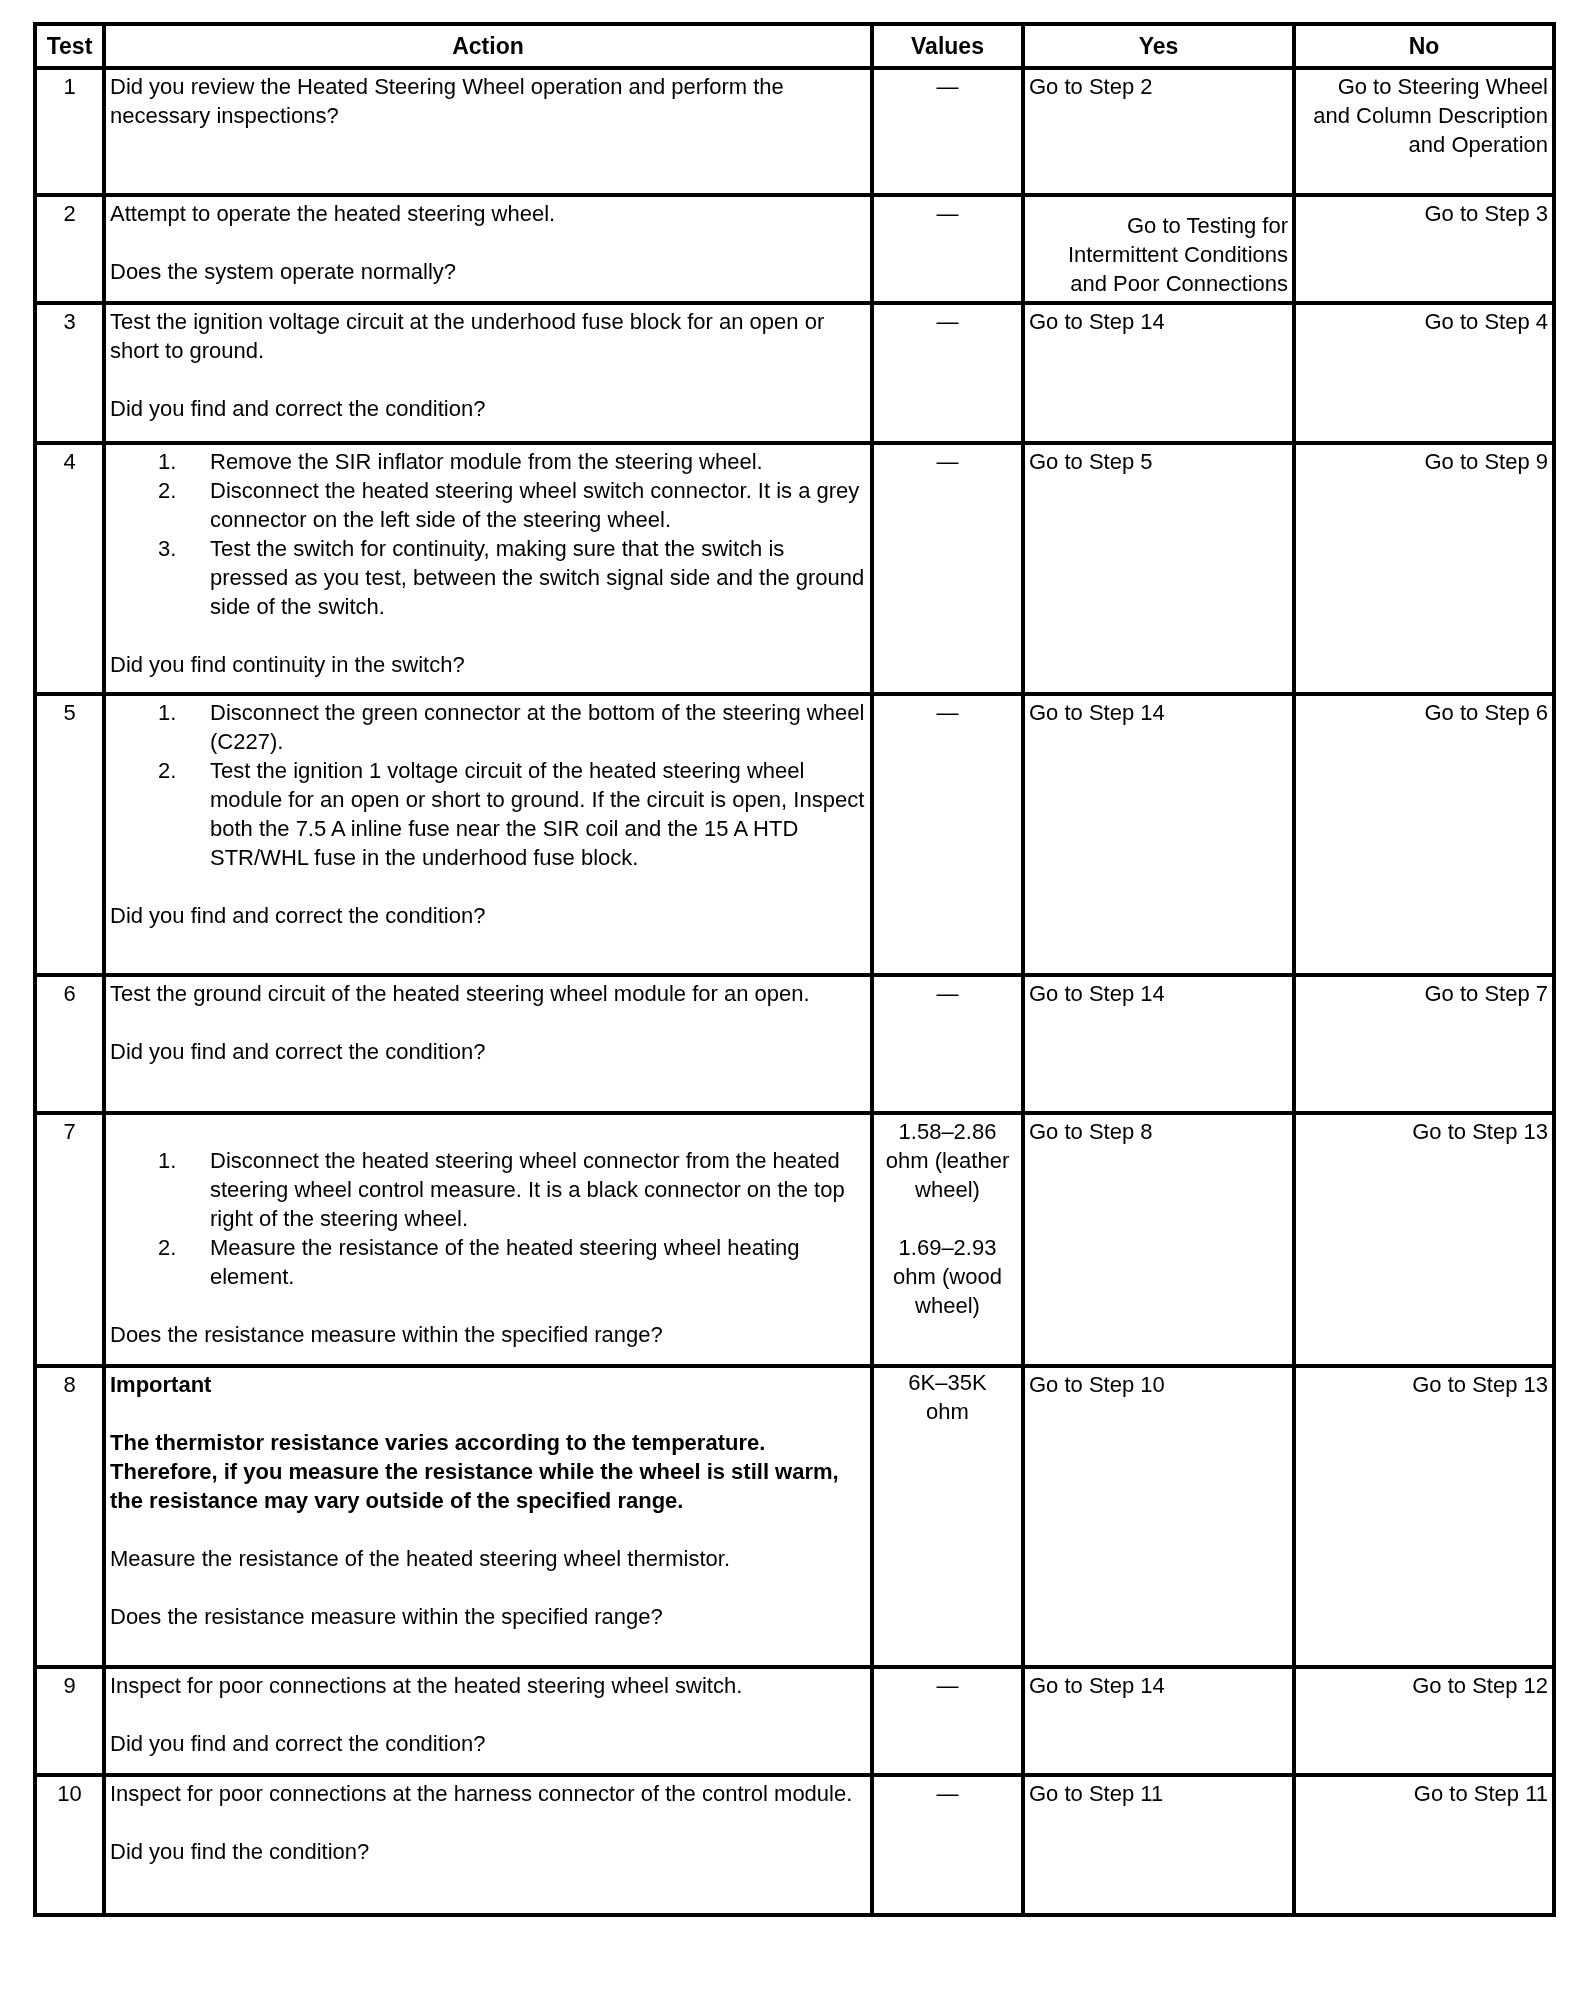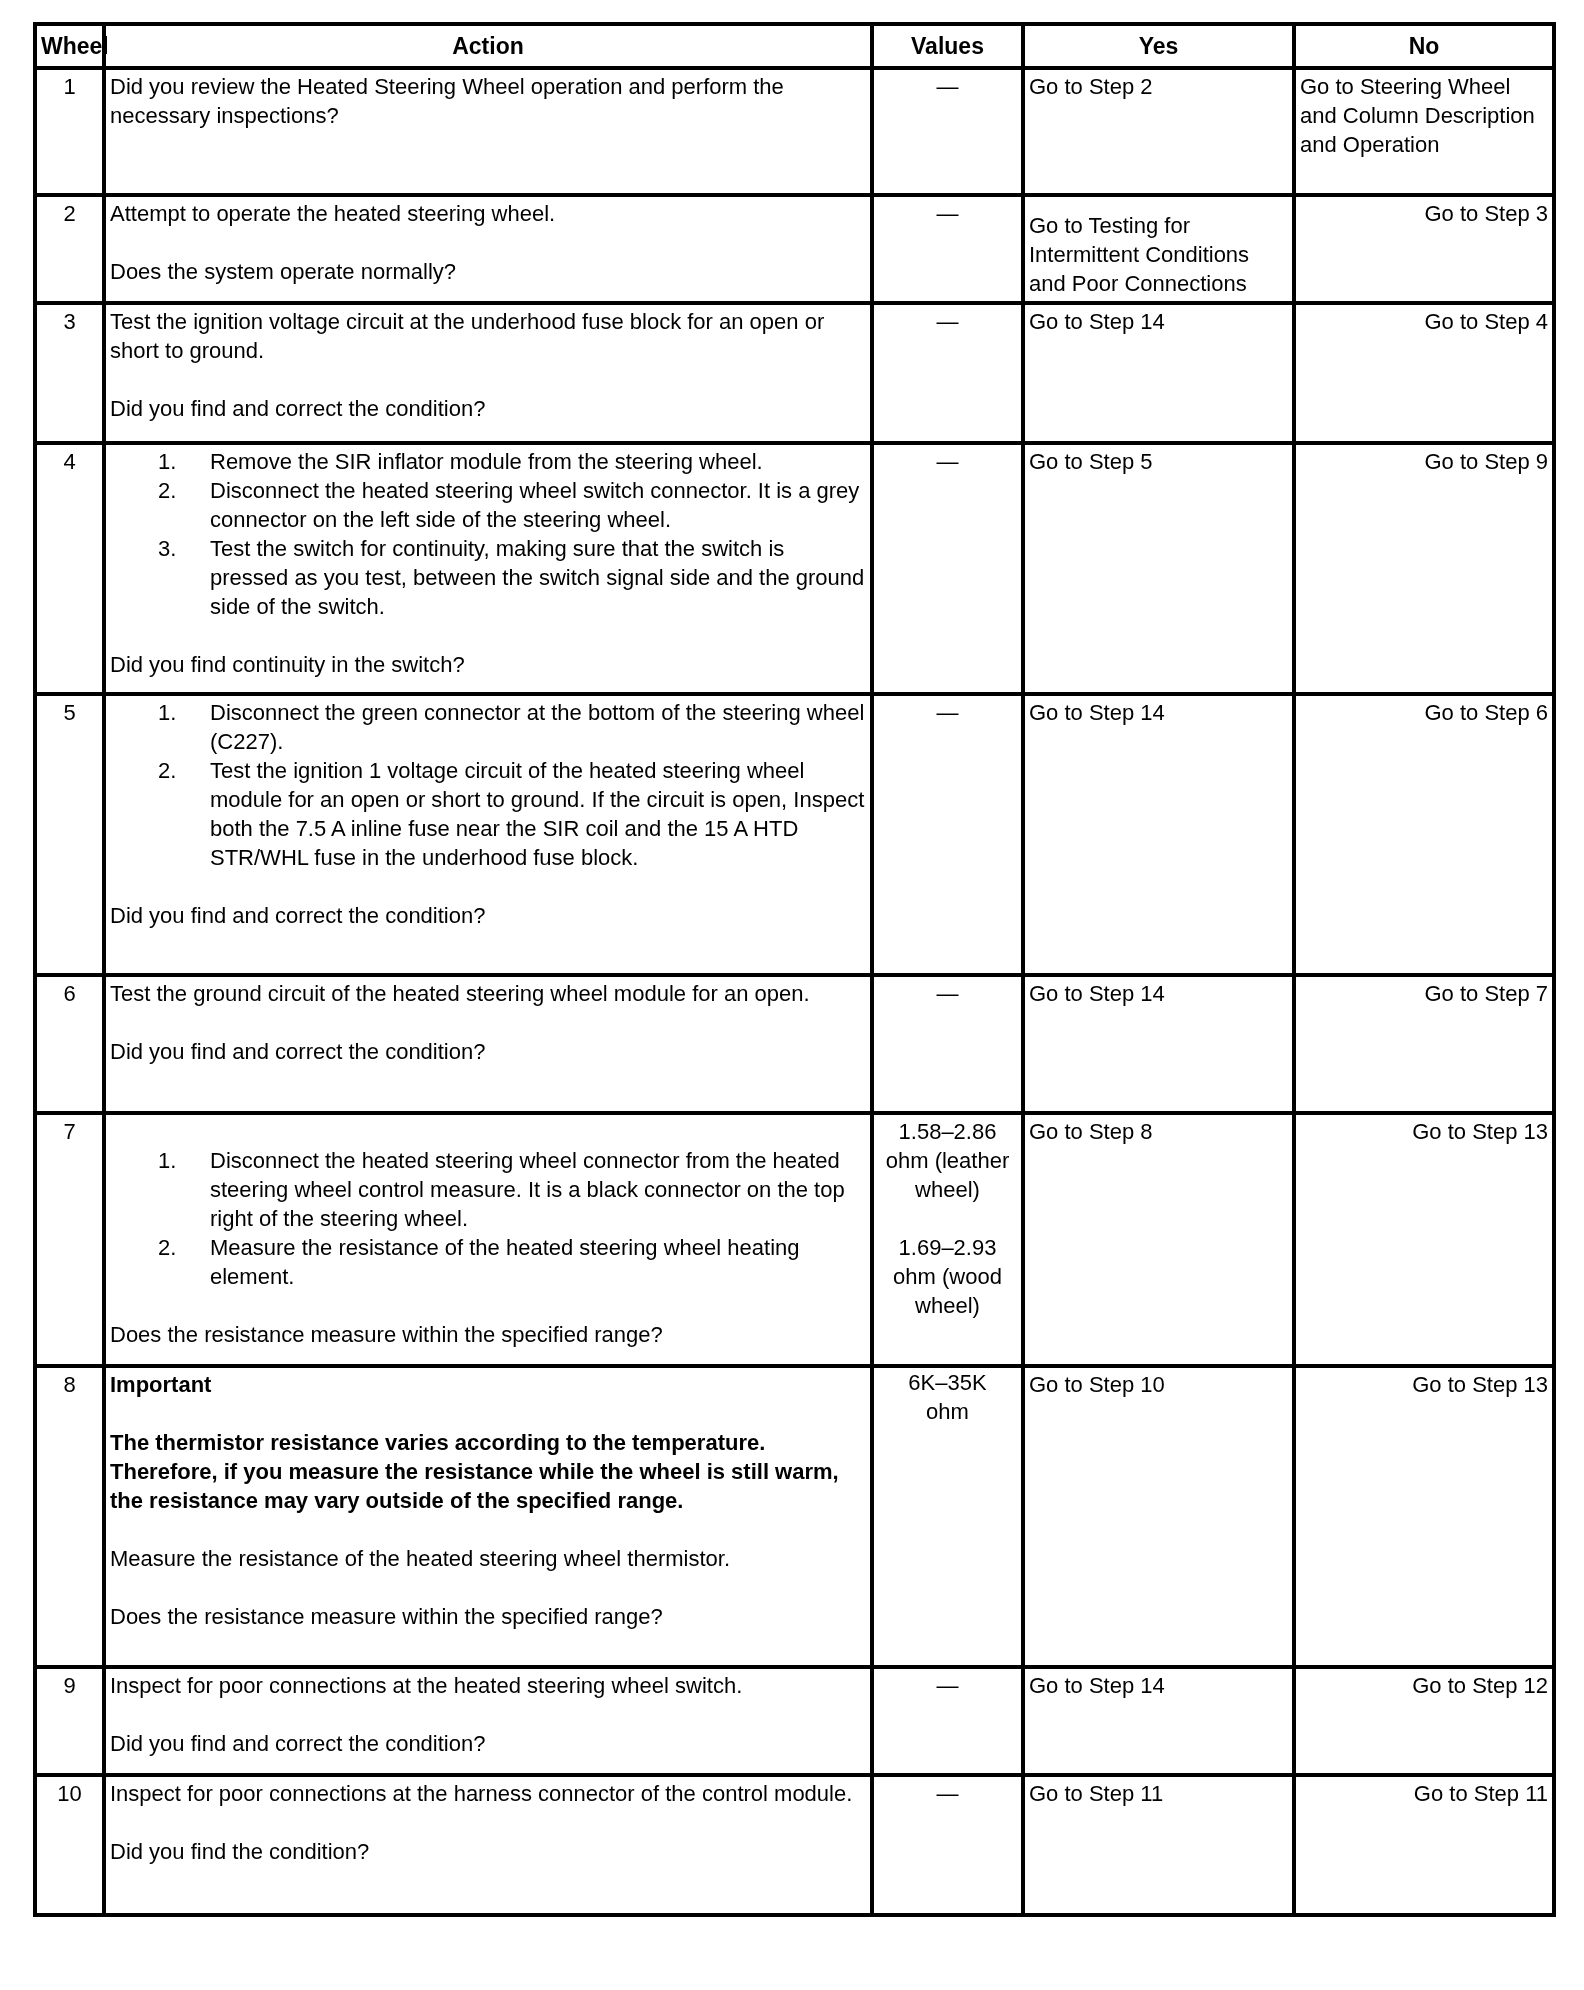--- a/index.html
+++ b/index.html
@@ -19,42 +19,42 @@
     font-weight: normal;
   }
   table.diag th { font-weight: bold; text-align: center; vertical-align: middle; height: 36px; font-size: 23px; }
   th.step-h { padding: 0 2px; }
   td.def { padding: 3px 6px; height: 36px; vertical-align: middle; }
   td.stepnum { text-align: center; vertical-align: middle; }
   td.values { text-align: center; vertical-align: middle; }
   td.values.top { vertical-align: top; }
   td.yes { vertical-align: bottom; padding-bottom: 3px; }
   td.no { text-align: right; vertical-align: bottom; padding-bottom: 3px; }
-  td.left-top { text-align: left; vertical-align: top; }
+  td.left-top { text-align: right; vertical-align: top; }
   td.action { position: relative; margin-left: 28px; }
   ol.substeps { margin: 0; padding: 0 0 0 100px; list-style: none; counter-reset: sub; }
   ol.substeps li { position: relative; counter-increment: sub; }
   ol.substeps li .num { position: absolute; left: -52px; width: 30px; text-align: left; }
   .bold { font-weight: bold; }
   .gap { height: 29px; }
 </style>
 </head>
 <body>
 
 <table class="diag">
   <colgroup>
     <col style="width:69px">
     <col style="width:768px">
     <col style="width:151px">
     <col style="width:271px">
     <col style="width:260px">
   </colgroup>
   <tbody>
       <tr>
-    <th class="step-h">Wheel</th>
+    <th class="step-h">Test</th>
     <th>Action</th>
     <th>Values</th>
     <th>Yes</th>
     <th>No</th>
   </tr>
 
   <tr style="height:127px">
     <td class="stepnum">1</td>
     <td class="action">
       <div>Did you review the Heated Steering Wheel operation and perform the necessary inspections?</div>

